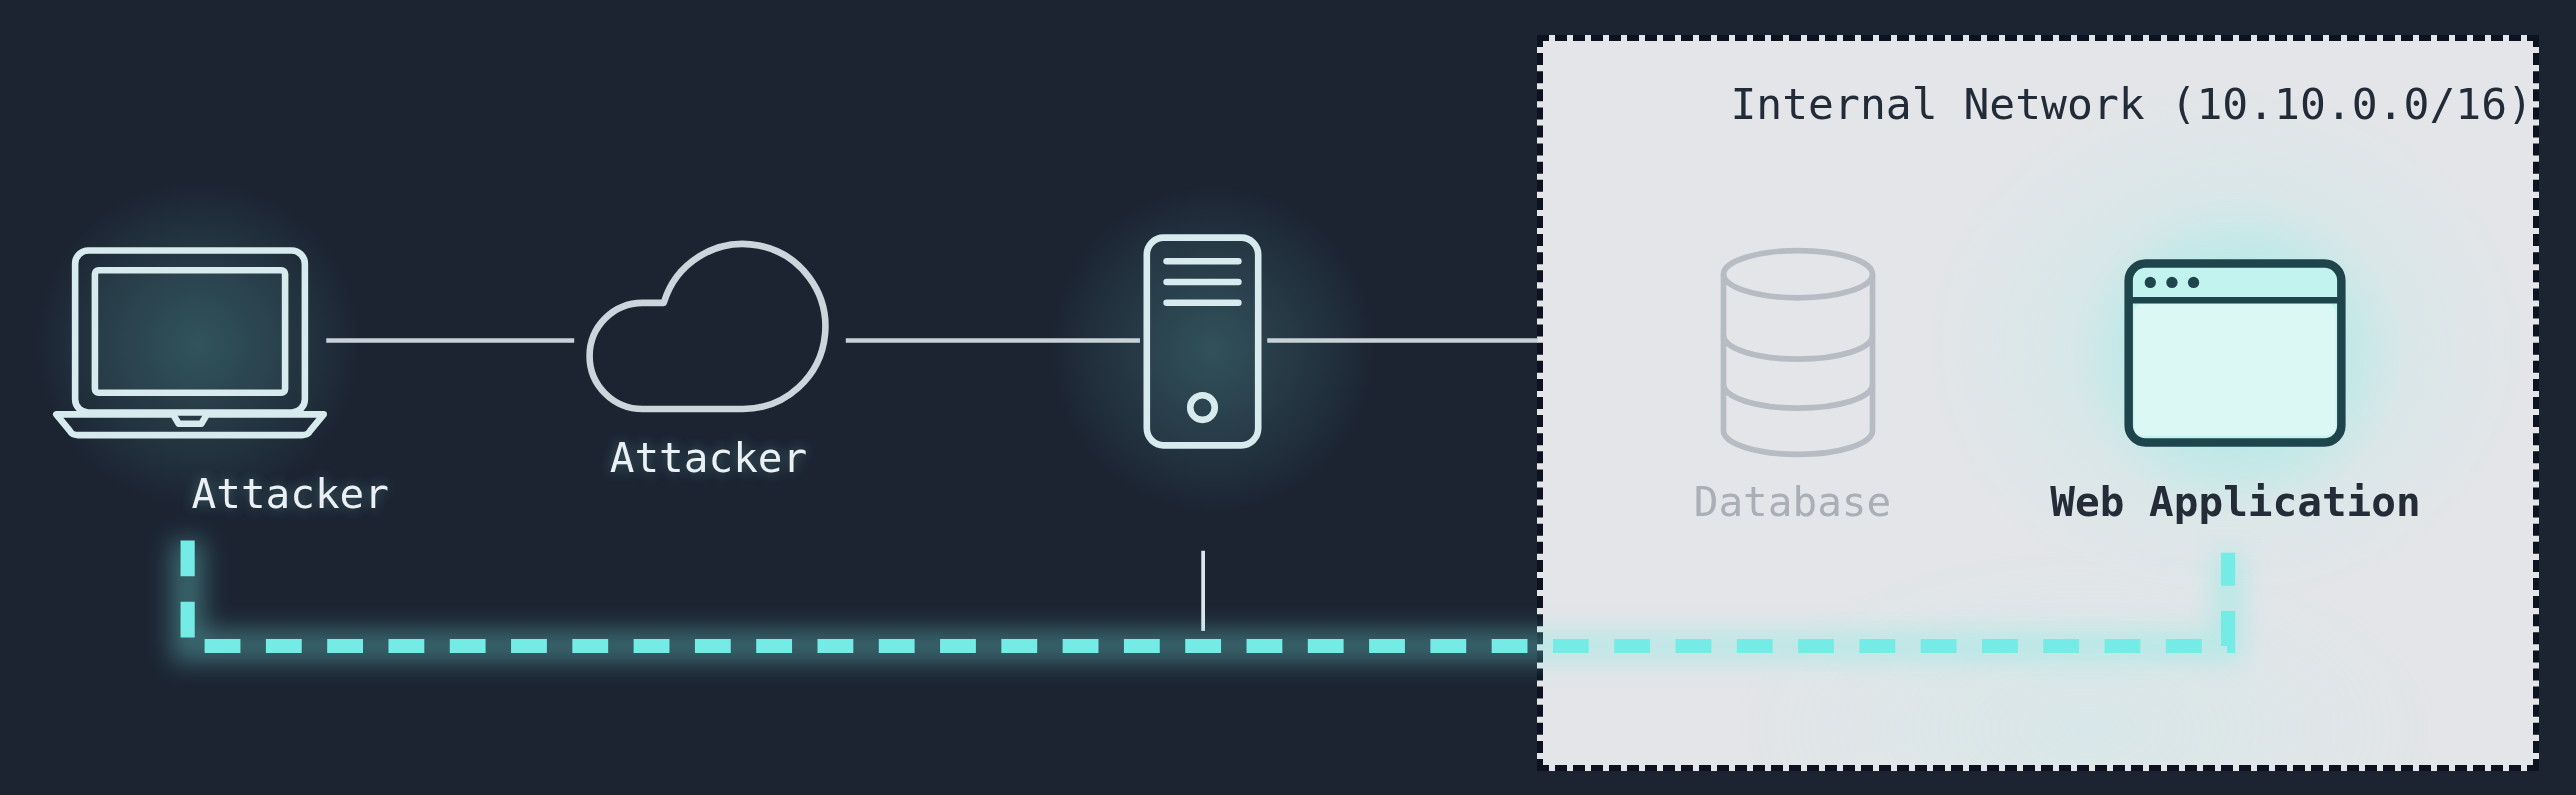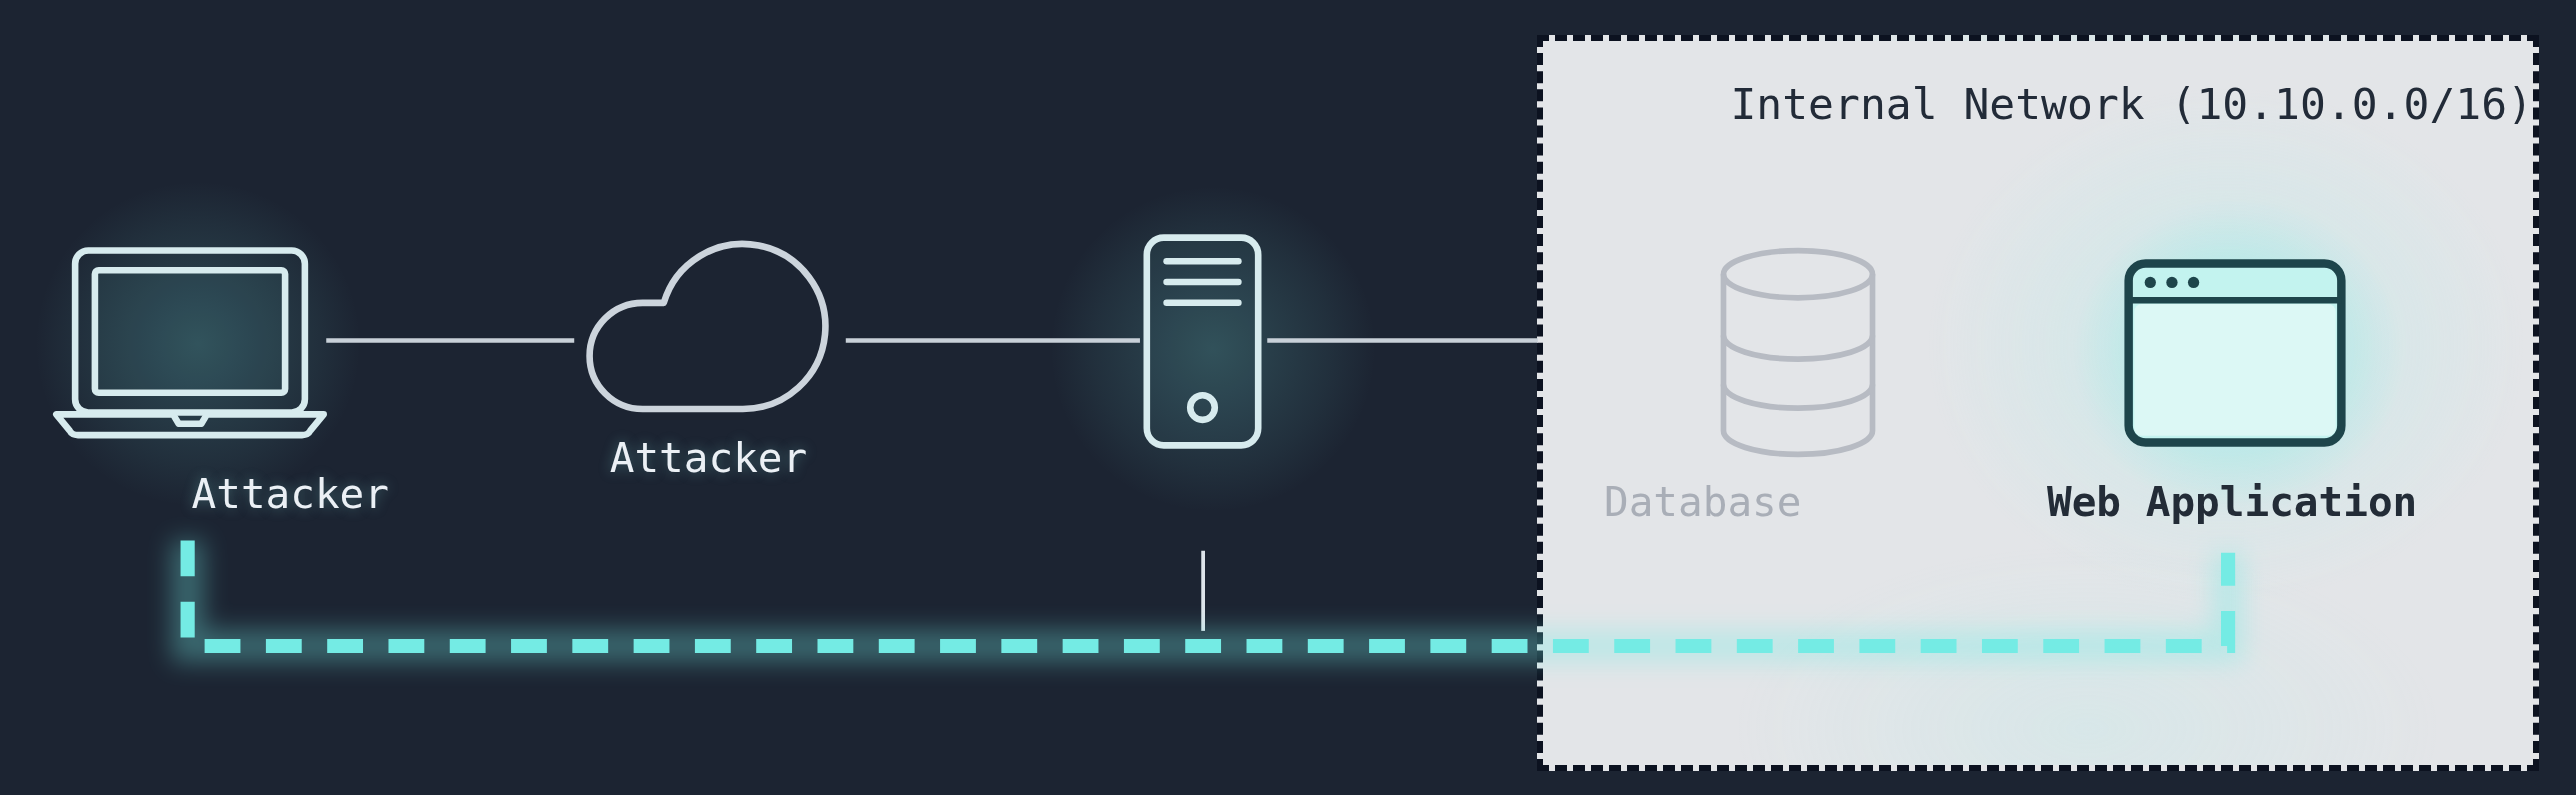--- a/index.html
+++ b/index.html
@@ -43,21 +43,21 @@
   }
   .panel-title{
     position:absolute;left:0;right:0;top:38px;text-align:right;
     font-size:43px;line-height:51px;color:#222b38;white-space:nowrap;padding-left:24px;
   }
   .panel .icon-database{left:172px;top:203px;}
   .panel .icon-webapp{left:579px;top:216px;}
   .glow-webapp{left:483px;top:113px;width:424px;height:405px;
     background:radial-gradient(closest-side,rgba(120,236,229,0.55),rgba(120,236,229,0.18) 55%,rgba(120,236,229,0) 78%);}
   .panel-label{
-    position:absolute;width:377px;
+    position:absolute;width:377px;text-align:center;
     font-size:41px;line-height:45px;white-space:nowrap;
   }
   .lbl-database{left:61px;top:439px;color:#a9aeb7;text-shadow:none;}
   .lbl-webapp{left:504px;top:439px;color:#232c37;font-weight:bold;}
   
   .overlay{position:absolute;left:0;top:0;pointer-events:none;}
 </style>
 </head>
 <body>
 

